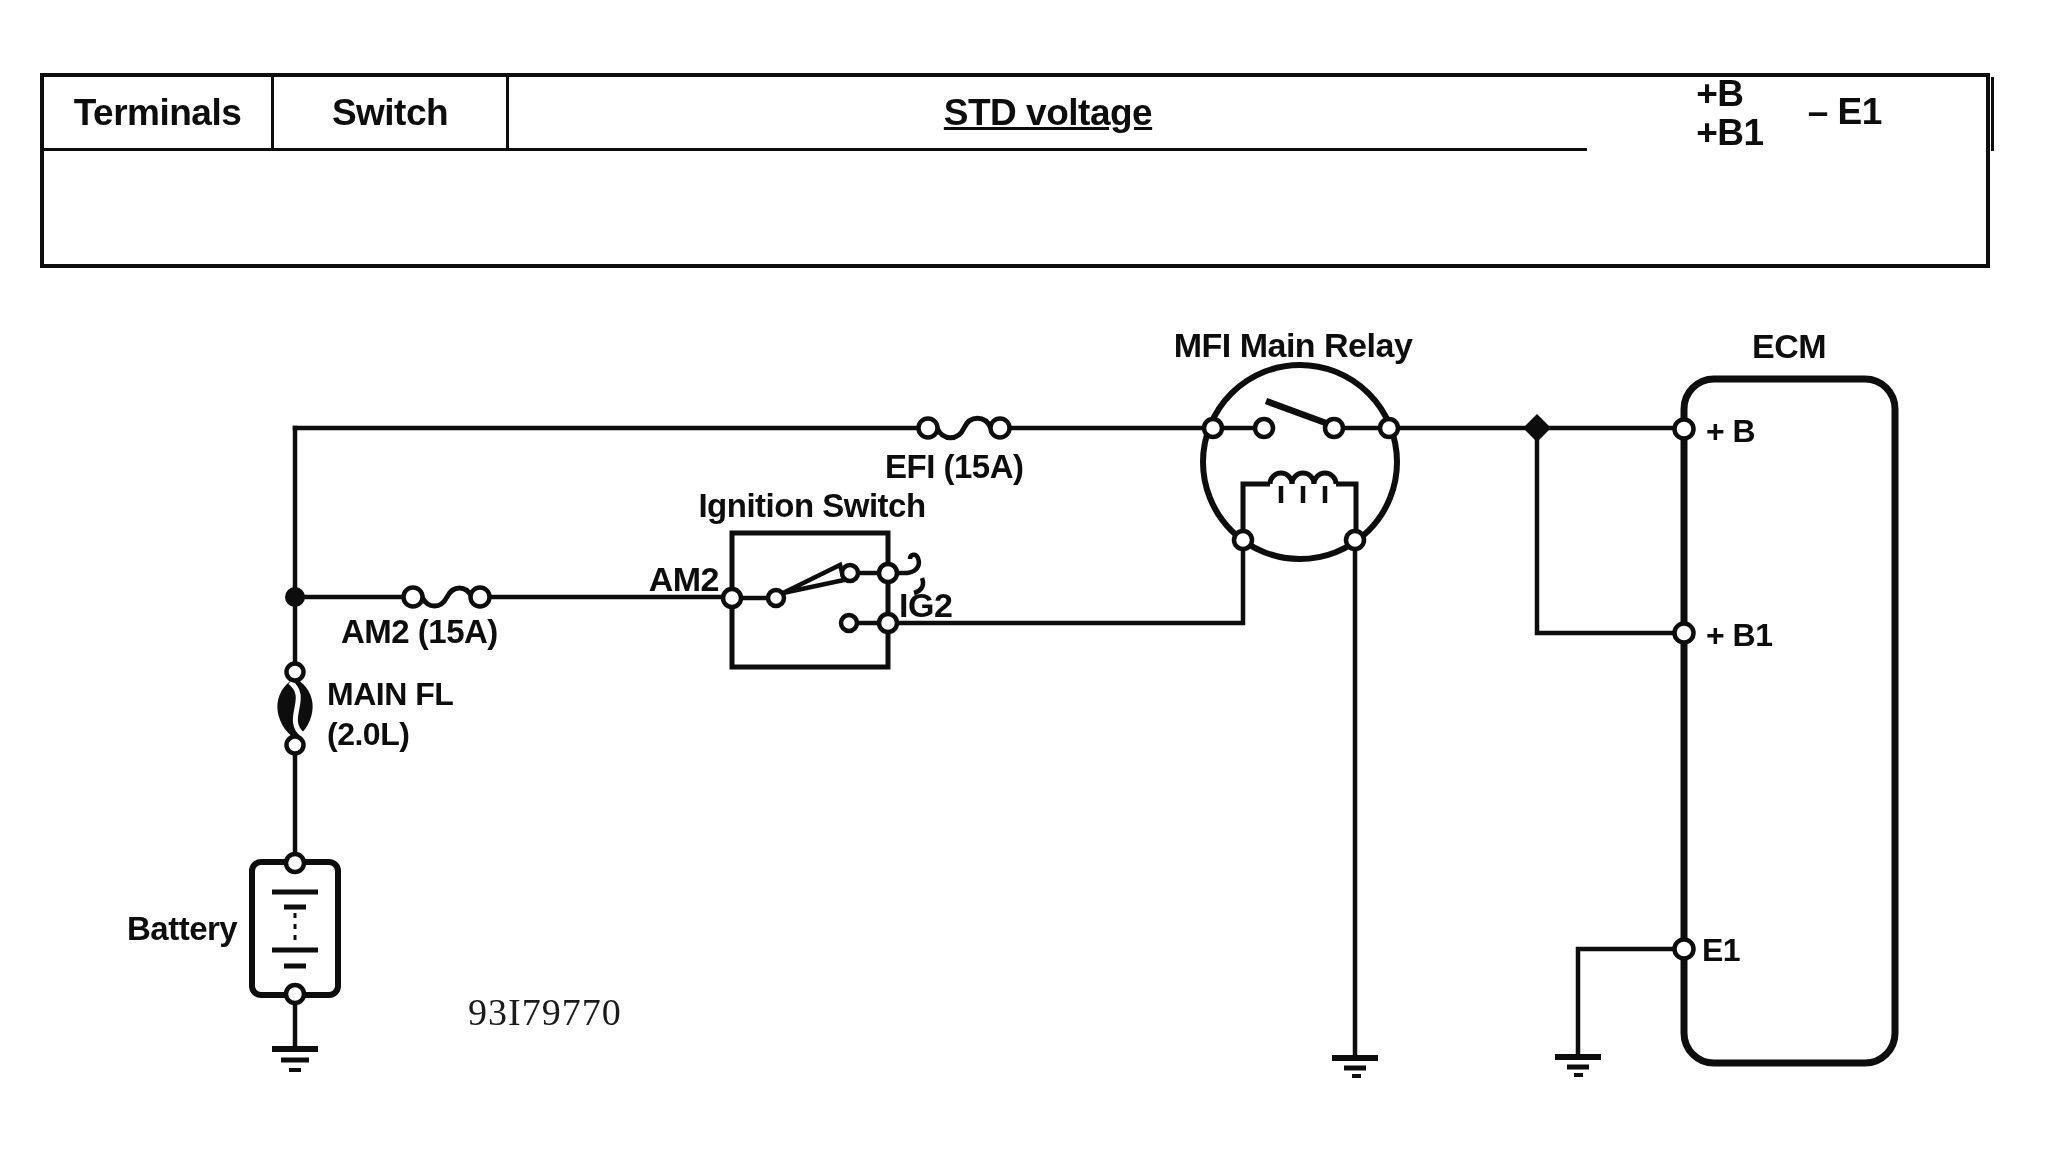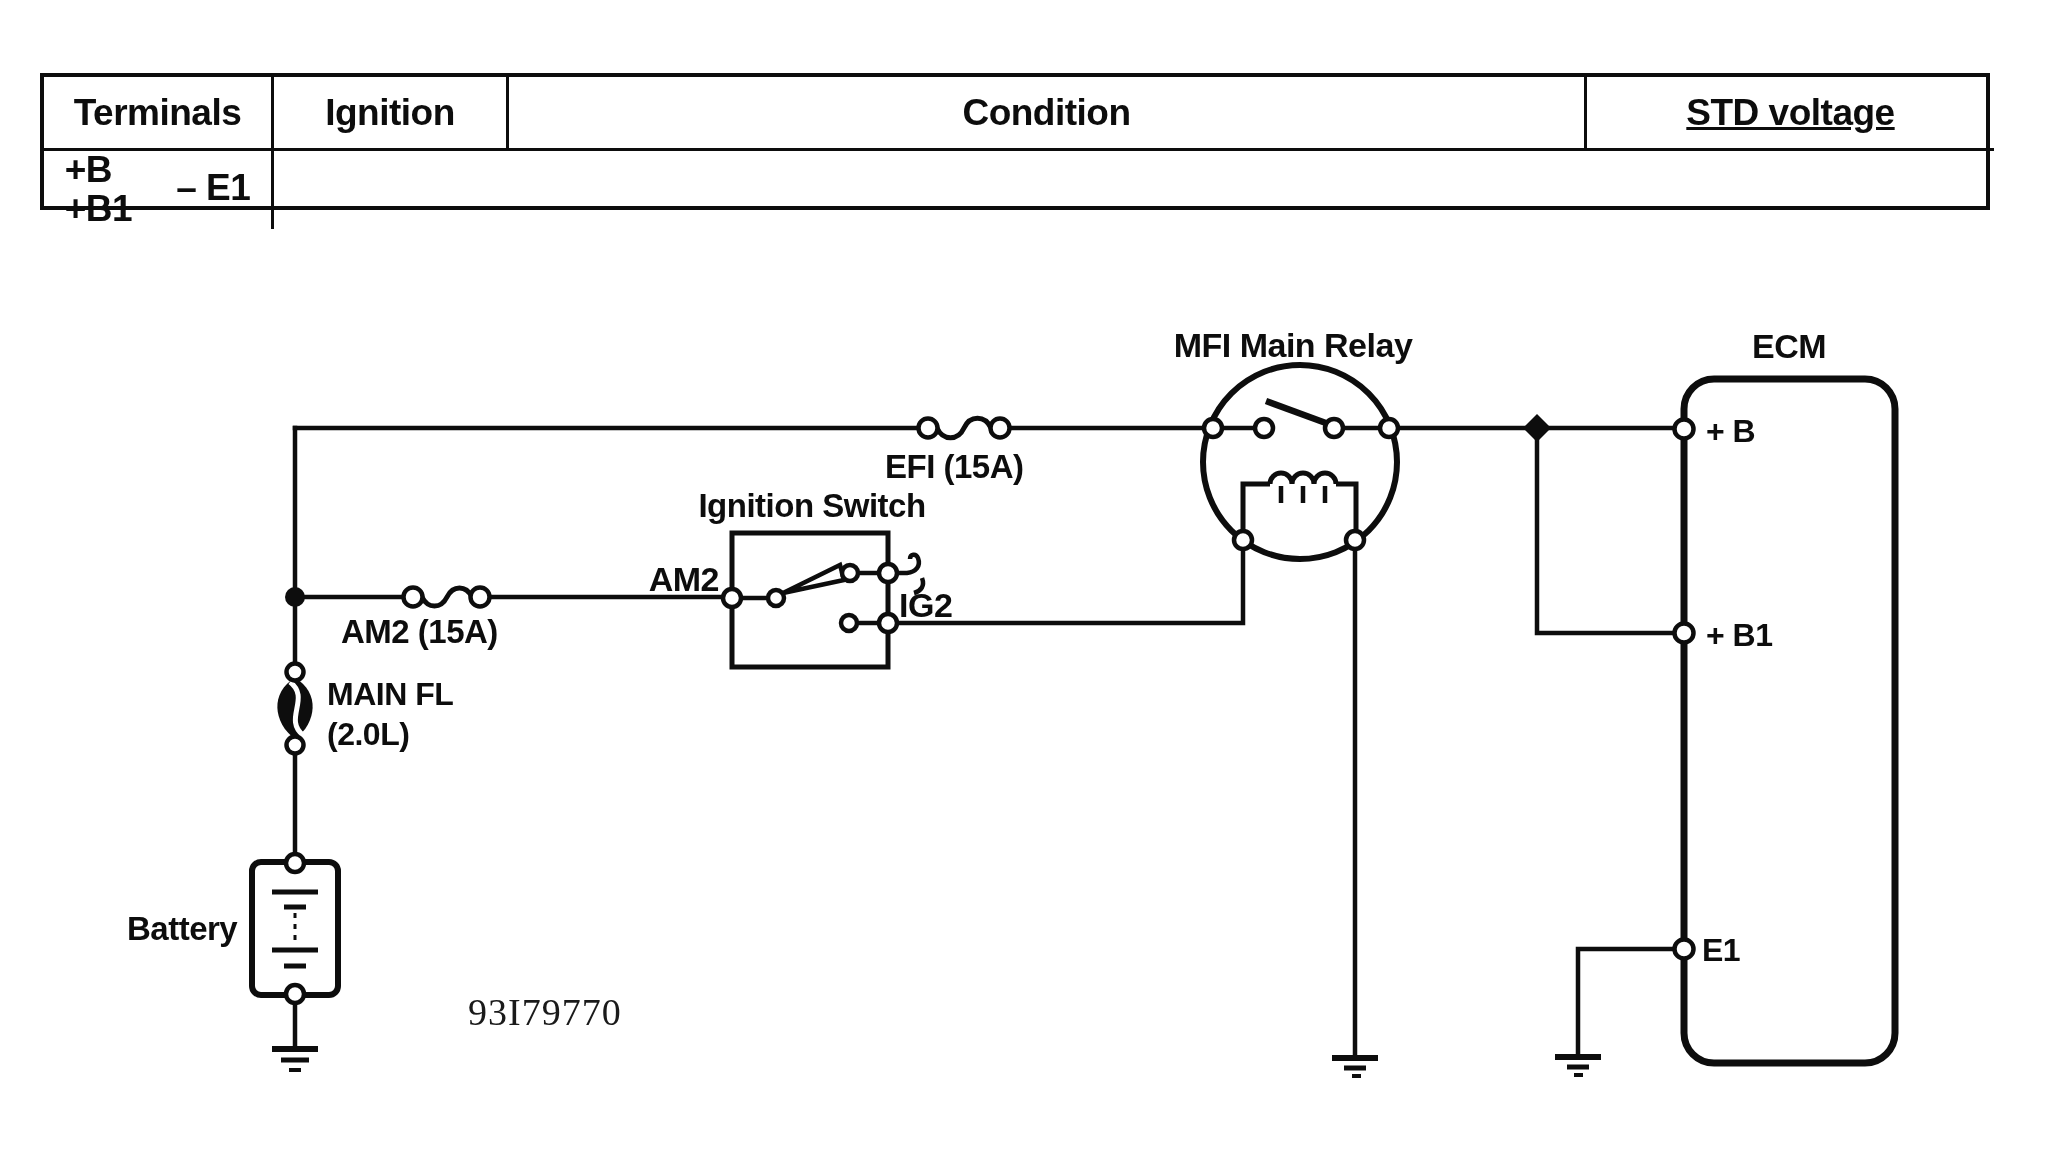--- a/index.html
+++ b/index.html
@@ -2,21 +2,21 @@
 <html><head>
 <meta charset="utf-8">
 <style>
   html,body{margin:0;padding:0;background:#ffffff;}
   .canvas{
     position:relative;width:2065px;height:1157px;background:#ffffff;
     font-family:"Liberation Sans",sans-serif;color:#0d0d0d;overflow:hidden;
   }
   
   .spec-table{
-    position:absolute;left:40px;top:73px;width:1950px;height:137px;
+    position:absolute;left:40px;top:73px;width:1950px;height:195px;
     border:4px solid #0d0d0d;box-sizing:border-box;
     display:grid;grid-template-columns:230px 235px 1078px 407px;grid-template-rows:74px auto;
   }
   .cell{
     border-right:3px solid #0d0d0d;border-bottom:3px solid #0d0d0d;
     display:flex;align-items:center;justify-content:center;
     font-weight:bold;font-size:37px;letter-spacing:-0.5px;box-sizing:border-box;
   }
   .cell.last-col{border-right:none;text-decoration:underline;}
   .cell.data-row{border-bottom:none;}
@@ -28,22 +28,21 @@
   .lbl{font-family:"Liberation Sans",sans-serif;font-weight:bold;fill:#0d0d0d;letter-spacing:-0.5px;}
   .code{font-family:"Liberation Serif",serif;font-weight:normal;fill:#1a1a1a;letter-spacing:1px;}
 </style>
 </head>
 <body>
 
 <div class="canvas">
 
   <div class="spec-table">
     <div class="cell">Terminals</div>
-    <div class="cell">Ignition</div>
-    <div class="cell">Condition</div>
+    <div class="cell">Switch</div>
     <div class="cell last-col">STD voltage</div>
 
     <div class="cell data-row">
       <span class="term-wrap">
         <span class="term-stack">
           <span>+B</span>
           <span>+B1</span>
         </span>
         <span class="term-ref">– E1</span>
       </span>

